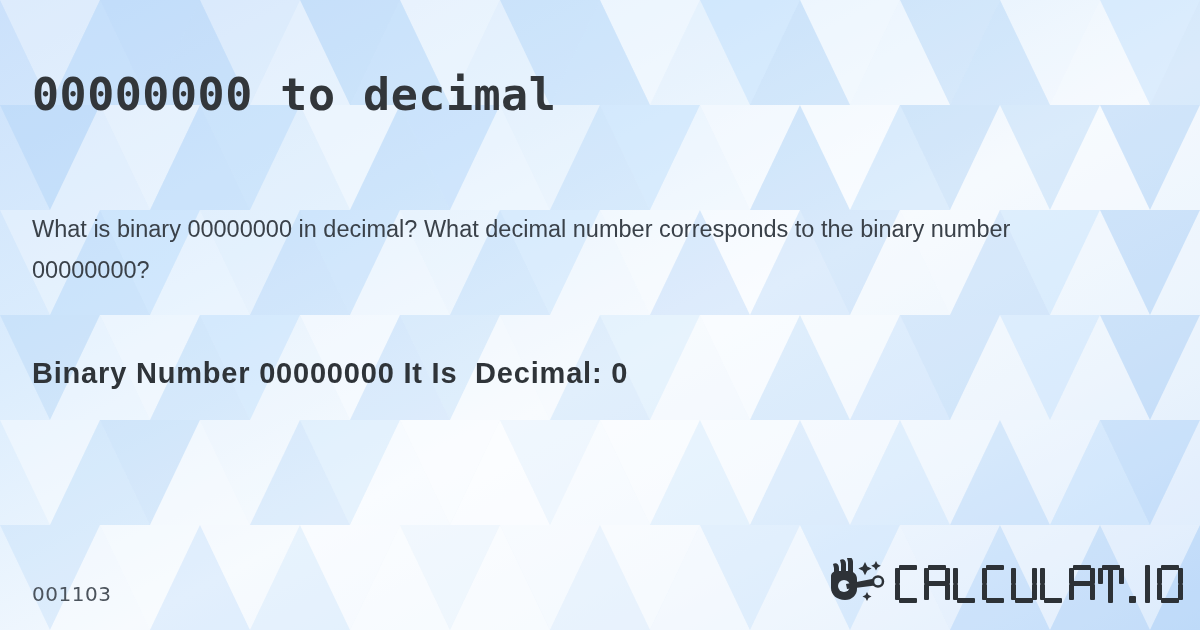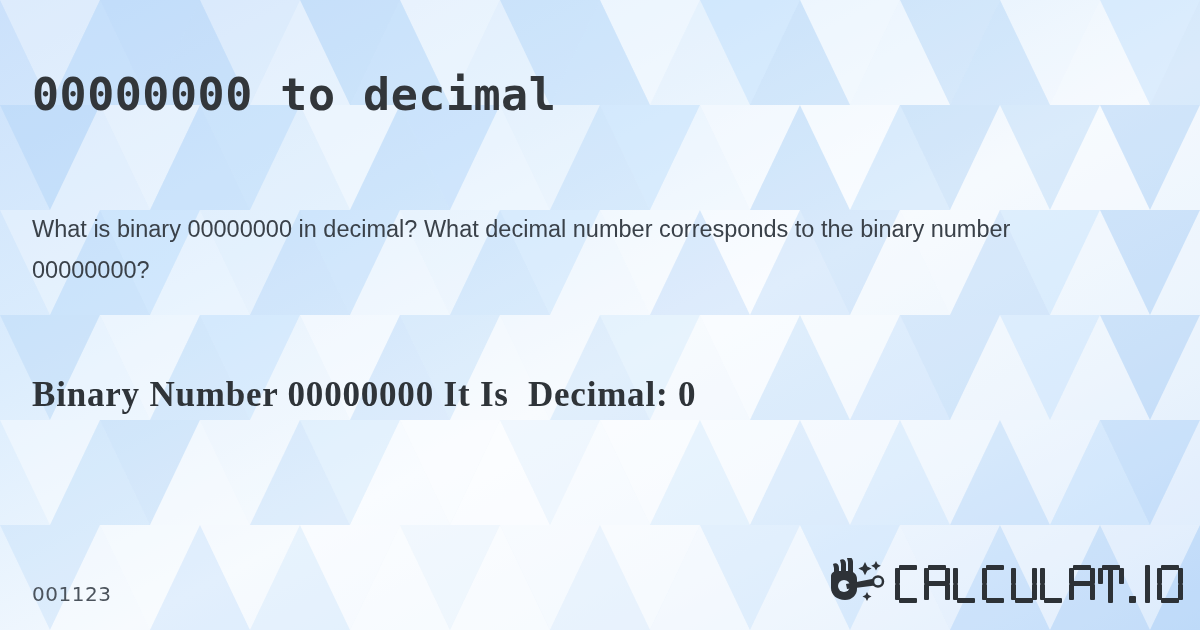--- a/index.html
+++ b/index.html
@@ -58,23 +58,23 @@
     font-family: Liberation Sans, sans-serif;
     font-size: 23.5px;
     font-weight: normal;
     line-height: 41px;
     color: #3a4149;
   }
 
   .result-line {
     position: absolute;
     left: 32px;
-    top: 375px;
-    font-family: Liberation Serif, serif;
-    font-size: 35px;
+    top: 357px;
+    font-family: Liberation Sans, sans-serif;
+    font-size: 29px;
     font-weight: bold;
     letter-spacing: 0.8px;
     color: #2f3439;
     white-space: pre;
   }
 
   
   .footer {
     position: absolute;
     left: 0;
@@ -332,21 +332,21 @@
 
     <p class="subtitle">What is binary 00000000 in decimal? What decimal number corresponds to the binary number 00000000?</p>
 
     <div class="result-line">Binary Number 00000000 It Is  Decimal: 0</div>
 
     <div class="footer">
 
       <div class="brand-left">
         <div class="digits-logo">
           <span>001</span>
-          <span>123</span>
+          <span>103</span>
         </div>
       </div>
 
       <div class="brand-right">
         <svg class="wand-icon" viewBox="0 0 58 46" aria-hidden="true">
           <g fill="#2d3237">
 
             <path d="M4 6 c3,-2 6,0 6,4 l0,12 -5,0 0,-12 z"></path>
             <path d="M11 2 c3,-2 6,0 6,4 l0,15 -5,0 0,-15 z"></path>
             <path d="M18 0 c3,-2 6,0 6,4 l0,16 -5,0 0,-16 z"></path>

